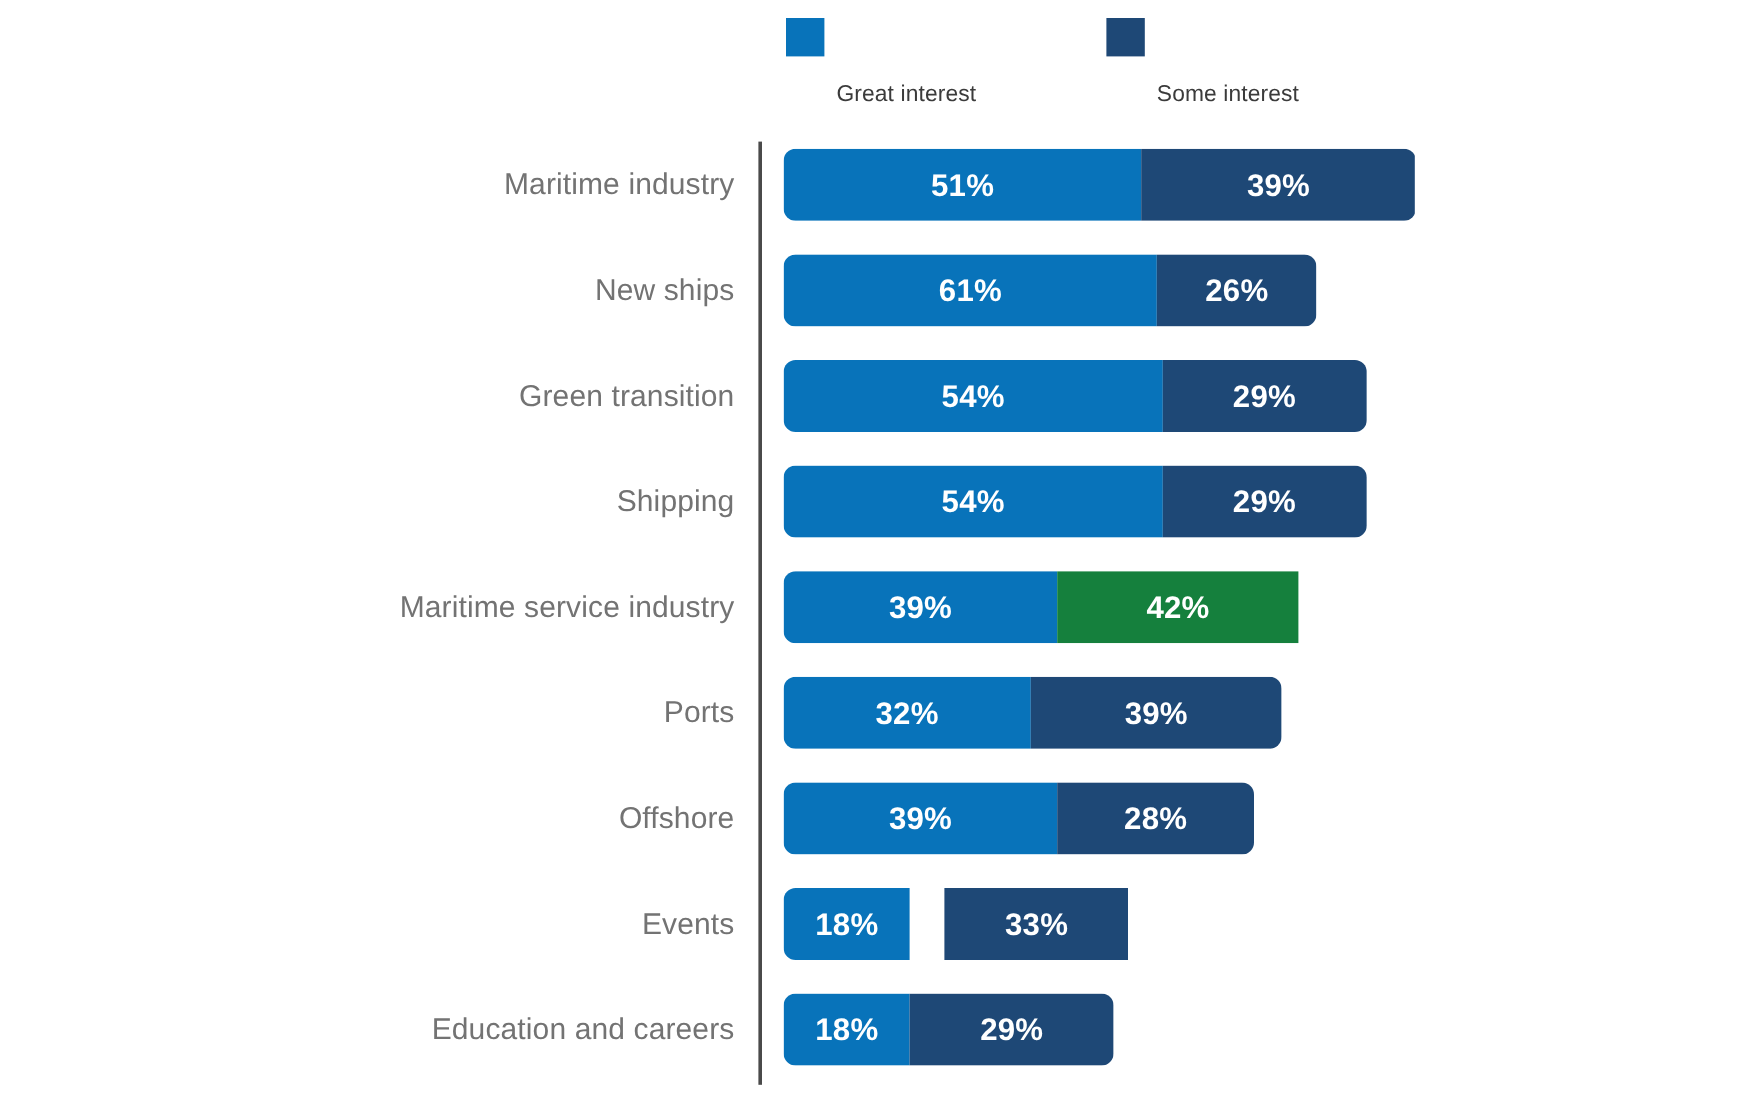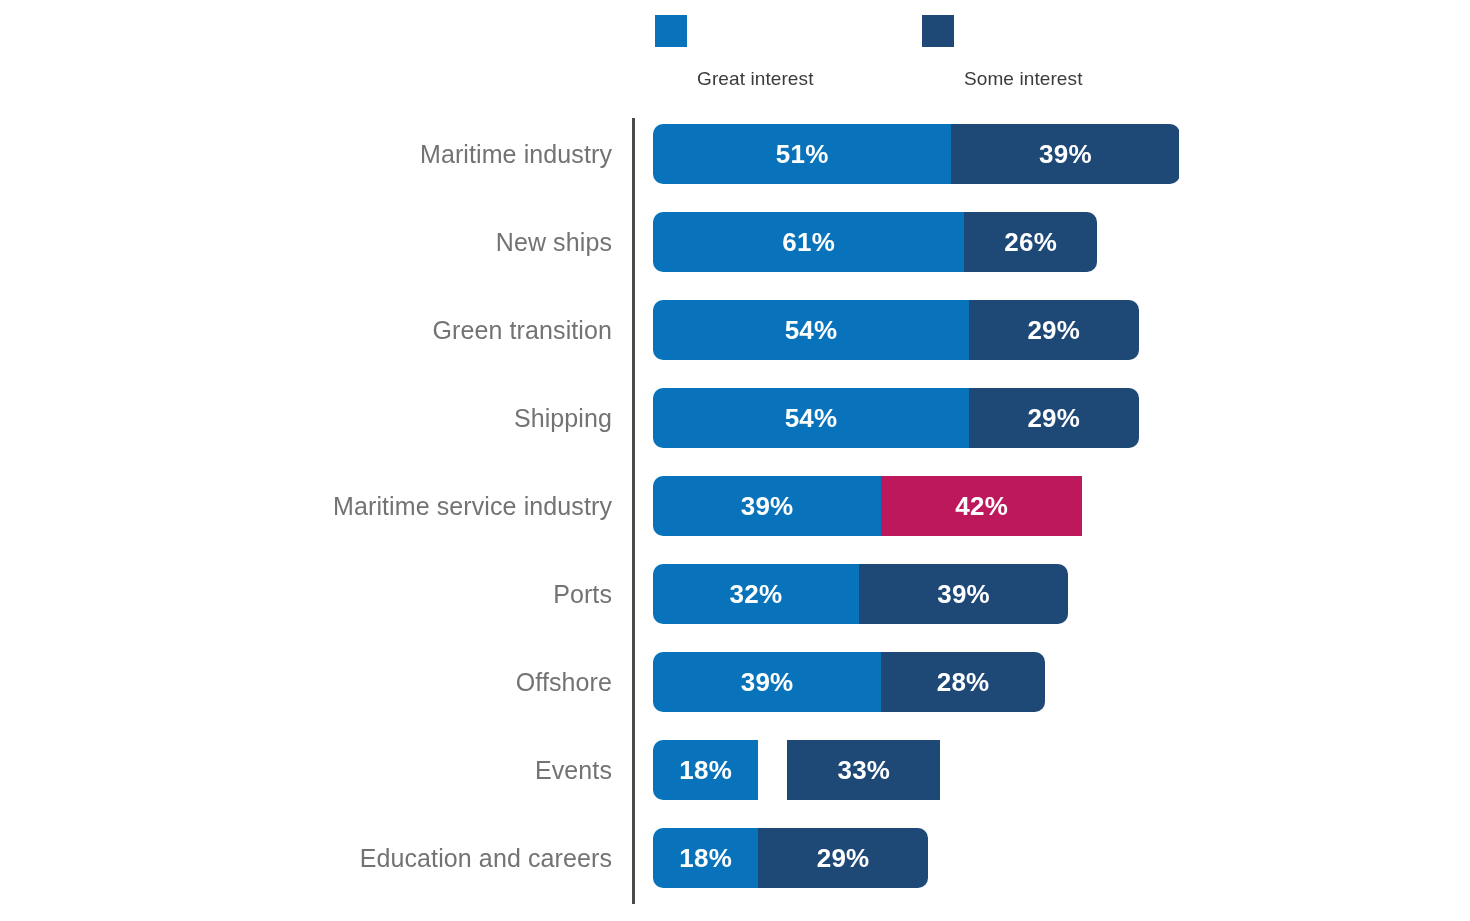--- a/index.html
+++ b/index.html
@@ -156,21 +156,21 @@
         <div class="row-label">Shipping</div>
         <div class="bar-track" style="width: 485.55px;">
           <div class="seg great" style="width: 315.9px; background: rgb(8, 115, 186);">54%</div>
           <div class="seg some" style="width: 169.65px; background: rgb(30, 72, 118);">29%</div>
         </div>
       </div>
       <div class="row">
         <div class="row-label">Maritime service industry</div>
         <div class="bar-track" style="width: 473.85px;">
           <div class="seg great" style="width: 228.15px; background: rgb(8, 115, 186);">39%</div>
-          <div class="seg some" style="width: 201px; background: #be185d;">42%</div>
+          <div class="seg some" style="width: 201px; background: #15803d;">42%</div>
         </div>
       </div>
       <div class="row">
         <div class="row-label">Ports</div>
         <div class="bar-track" style="width: 415.35px;">
           <div class="seg great" style="width: 224px; background: rgb(8, 115, 186);">32%</div>
           <div class="seg some" style="width: 228.15px; background: rgb(30, 72, 118);">39%</div>
         </div>
       </div>
       <div class="row">

